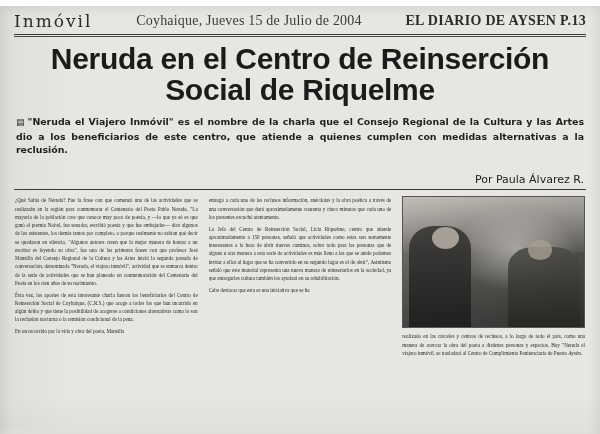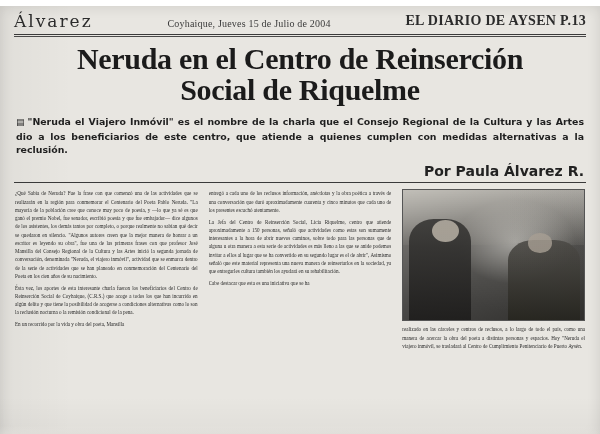--- a/index.html
+++ b/index.html
@@ -36,21 +36,21 @@
   }
   .masthead-left {
     font-family: "DejaVu Serif", serif;
     font-size: 17px;
     letter-spacing: 2px;
     color: #2b2b2b;
     font-weight: normal;
     padding-bottom: 1px;
   }
   .masthead-center {
-    font-size: 10px;
+    font-size: 14px;
     color: #3a3a3a;
     font-style: normal;
     padding-bottom: 3px;
     letter-spacing: 0.2px;
   }
   .masthead-right {
     font-size: 14px;
     font-weight: bold;
     color: #2b2b2b;
     letter-spacing: 0.3px;
@@ -62,21 +62,21 @@
     height: 0;
   }
   .rule.thin {
     border-top: 0.8px solid #4a4a4a;
     margin-top: 1px;
   }
   
   .headline {
     margin: 7px 16px 0 16px;
     text-align: center;
-    font-family: Liberation Serif, serif;
+    font-family: Liberation Sans, sans-serif;
     font-weight: bold;
     font-size: 30px;
     line-height: 1.02;
     color: #1b1b1b;
     letter-spacing: -0.3px;
   }
   .headline .l2 {
     display: block;
   }
   
@@ -88,25 +88,25 @@
     line-height: 1.48;
     color: #1f1f1f;
     text-align: justify;
   }
   .lead .bullet {
     font-family: "DejaVu Sans", sans-serif;
     font-size: 9px;
     margin-right: 3px;
   }
   .byline {
-    margin: 6px 16px 0 16px;
+    margin: 16px 16px 0 16px;
     text-align: right;
     font-family: "DejaVu Sans", sans-serif;
-    font-weight: bold;
-    font-size: 14px;
+    font-weight: normal;
+    font-size: 11px;
     color: #222;
   }
   .rule2 {
     margin: 3px 14px 0 14px;
     border-top: 1.2px solid #3a3a3a;
   }
   
   .columns {
     margin: 6px 15px 0 15px;
     display: flex;
@@ -212,21 +212,21 @@
     pointer-events: none;
     box-shadow: inset 0 0 14px rgba(0,0,0,0.12);
   }
 </style>
 </head>
 <body>
 
 <div class="page">
 
   <div class="masthead">
-    <div class="masthead-left">Álvarez</div>
+    <div class="masthead-left">Inmóvil</div>
     <div class="masthead-center">Coyhaique, Jueves 15 de Julio de 2004</div>
     <div class="masthead-right">
       <span>EL DIARIO DE AYSEN</span>
       <span>P.13</span>
     </div>
   </div>
 
   <div class="rule"></div>
   <div class="rule thin"></div>
 

